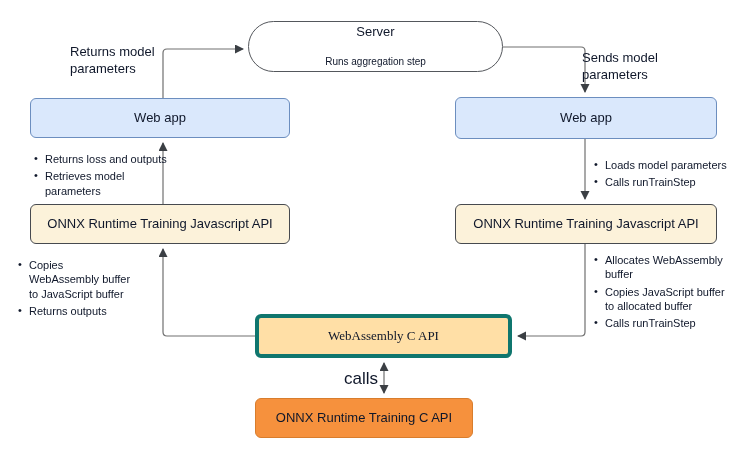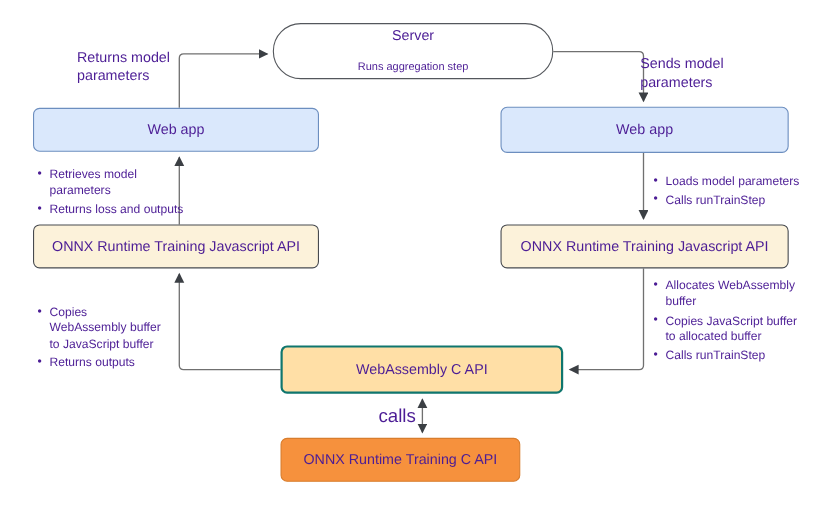--- a/index.html
+++ b/index.html
@@ -1,28 +1,28 @@
 <!DOCTYPE html>
 <html><head>
 <meta charset="utf-8">
 <style>
   html,body { margin:0; padding:0; background:#ffffff; }
   .canvas {
     position:relative; width:750px; height:463px; background:#ffffff;
-    font-family:"Liberation Sans", sans-serif; color:#4c1d95; overflow:hidden;
+    font-family:"Liberation Sans", sans-serif; color:#0f172a; overflow:hidden;
   }
   .edges { position:absolute; left:0; top:0; width:750px; height:463px; }
   .node {
     position:absolute; box-sizing:border-box;
     display:flex; flex-direction:column; align-items:center; justify-content:center;
     text-align:center; font-size:13px; border-radius:6px; line-height:1.25;
   }
   .node-blue   { background:#dae8fc; border:1px solid #6c8ebf; }
   .node-cream  { background:#fcf2da; border:1px solid #474a4f; }
-  .node-wasm   { background:#ffdfa6; border:2px solid #0f766e; }
+  .node-wasm   { background:#ffdfa6; border:4px solid #0f766e;font-family:Liberation Serif, serif; }
   .node-orange { background:#f6913d; border:1px solid #d87d2d; }
   .node-server { background:#ffffff; border:1px solid #54575c; border-radius:26px; }
   .server-title { font-size:13px; }
   .server-sub   { font-size:10px; margin-top:16px; }
   .edge-label { position:absolute; font-size:13px; text-align:left; line-height:1.3; }
   .notes {
     position:absolute; margin:0; padding:0; list-style:none;
     font-size:11px; line-height:1.3; text-align:left;
   }
   .notes li { position:relative; padding-left:13px; margin-bottom:3px; }
@@ -56,34 +56,34 @@
 
   <div class="edge-label" style="left:70px; top:44px; width:96px;">Returns model parameters</div>
 
   <div class="edge-label" style="left:582px; top:50px; width:96px;">Sends model parameters</div>
 
   <div class="node node-blue" style="left:30px; top:98px; width:260px; height:40px;">Web app</div>
 
   <div class="node node-blue" style="left:455px; top:97px; width:262px; height:42px;">Web app</div>
 
   <ul class="notes" style="left:32px; top:152px; width:142px;">
+      <li>Returns loss and outputs</li>
       <li>Retrieves model parameters</li>
-      <li>Returns loss and outputs</li>
     </ul>
 
   <ul class="notes" style="left:592px; top:158px; width:150px;">
       <li>Loads model parameters</li>
       <li>Calls runTrainStep</li>
     </ul>
 
   <div class="node node-cream" style="left:30px; top:204px; width:260px; height:40px;">ONNX Runtime Training Javascript API</div>
 
   <div class="node node-cream" style="left:455px; top:204px; width:262px; height:40px;">ONNX Runtime Training Javascript API</div>
 
-  <ul class="notes" style="left:32px; top:258px; width:120px;margin-top:19px;">
+  <ul class="notes" style="left:16px; top:258px; width:120px;">
       <li>Copies WebAssembly buffer to JavaScript buffer</li>
       <li>Returns outputs</li>
     </ul>
 
   <ul class="notes" style="left:592px; top:253px; width:134px;">
       <li>Allocates WebAssembly buffer</li>
       <li>Copies JavaScript buffer to allocated buffer</li>
       <li>Calls runTrainStep</li>
     </ul>
 

